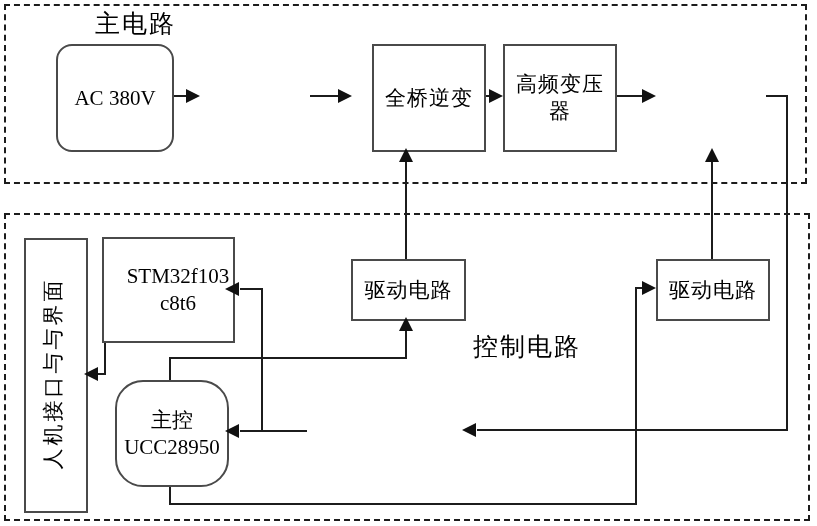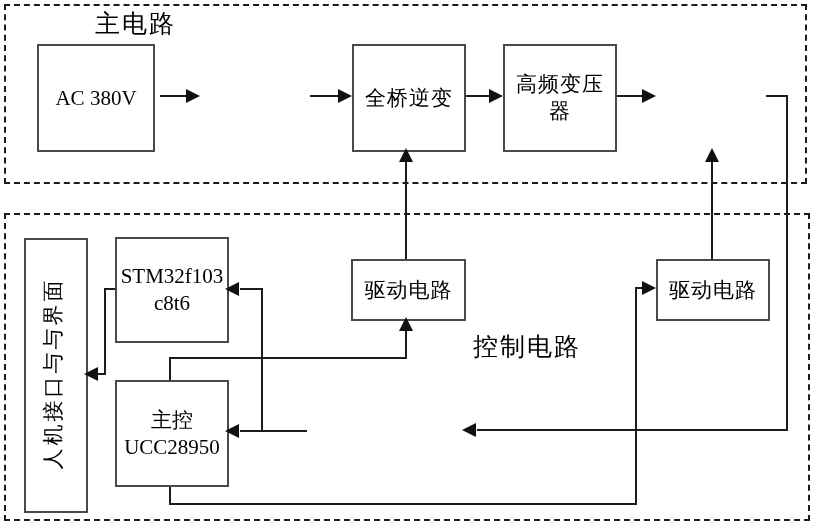--- a/index.html
+++ b/index.html
@@ -29,39 +29,39 @@
 <body>
 
 <div id="canvas">
 
   <div class="dashed" style="left:4px;top:4px;width:799px;height:176px;"></div>
   <div class="dashed" style="left:4px;top:213px;width:802px;height:304px;"></div>
 
   <div class="sec-label" style="left:471px;top:330px;">控制电路</div>
   <div class="sec-label" style="left:93px;top:7px;">主电路</div>
 
-  <div class="box" style="left:37px;top:44px;width:114px;height:104px;letter-spacing:0;">
+  <div class="box" style="left:56px;top:44px;width:114px;height:104px;letter-spacing:0;border-radius:16px;">
     <span>AC 380V</span>
   </div>
-  <div class="box" style="left:352px;top:44px;width:110px;height:104px;">
+  <div class="box" style="left:372px;top:44px;width:110px;height:104px;">
     <span>全桥逆变</span>
   </div>
   <div class="box" style="left:503px;top:44px;width:110px;height:104px;text-align:center;">
     <span>高频变压
 器</span>
   </div>
 
   <div class="box" style="left:24px;top:238px;width:60px;height:271px;">
     <div class="hmi-text">人机接口与与界面</div>
   </div>
-  <div class="box" style="left:115px;top:237px;width:110px;height:102px;letter-spacing:0;">
+  <div class="box" style="left:102px;top:237px;width:110px;height:102px;letter-spacing:0;padding-left:19px;">
     <span>STM32f103
 c8t6</span>
   </div>
-  <div class="box" style="left:115px;top:380px;width:110px;height:103px;letter-spacing:0;">
+  <div class="box" style="left:115px;top:380px;width:110px;height:103px;letter-spacing:0;border-radius:28px;">
     <span>主控
 UCC28950</span>
   </div>
   <div class="box" style="left:351px;top:259px;width:111px;height:58px;">
     <span>驱动电路</span>
   </div>
   <div class="box" style="left:656px;top:259px;width:110px;height:58px;">
     <span>驱动电路</span>
   </div>
 

